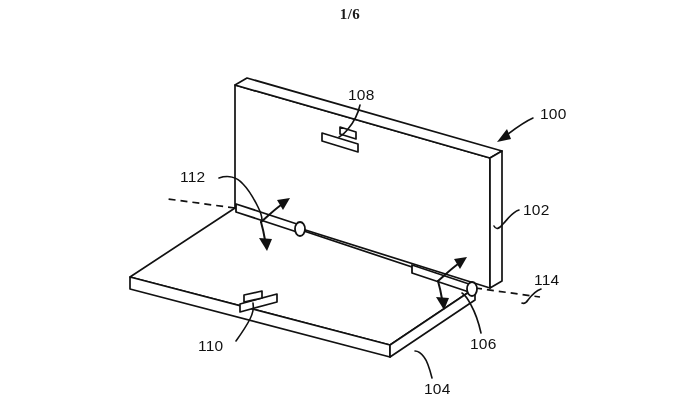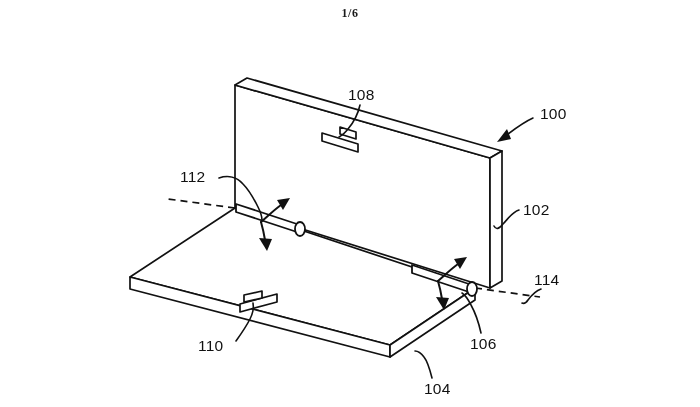--- a/index.html
+++ b/index.html
@@ -20,21 +20,21 @@
     background: #ffffff;
   }
   #page-number {
     position: absolute;
     left: 0;
     top: 6px;
     width: 700px;
     text-align: center;
     font-family: "Liberation Serif", serif;
     font-weight: bold;
-    font-size: 12px;
+    font-size: 15px;
     color: #1a1a1a;
     letter-spacing: 0.5px;
   }
   #drawing {
     position: absolute;
     left: 0;
     top: 0;
   }
   .ref-label {
     font-family: "Liberation Sans", sans-serif;

